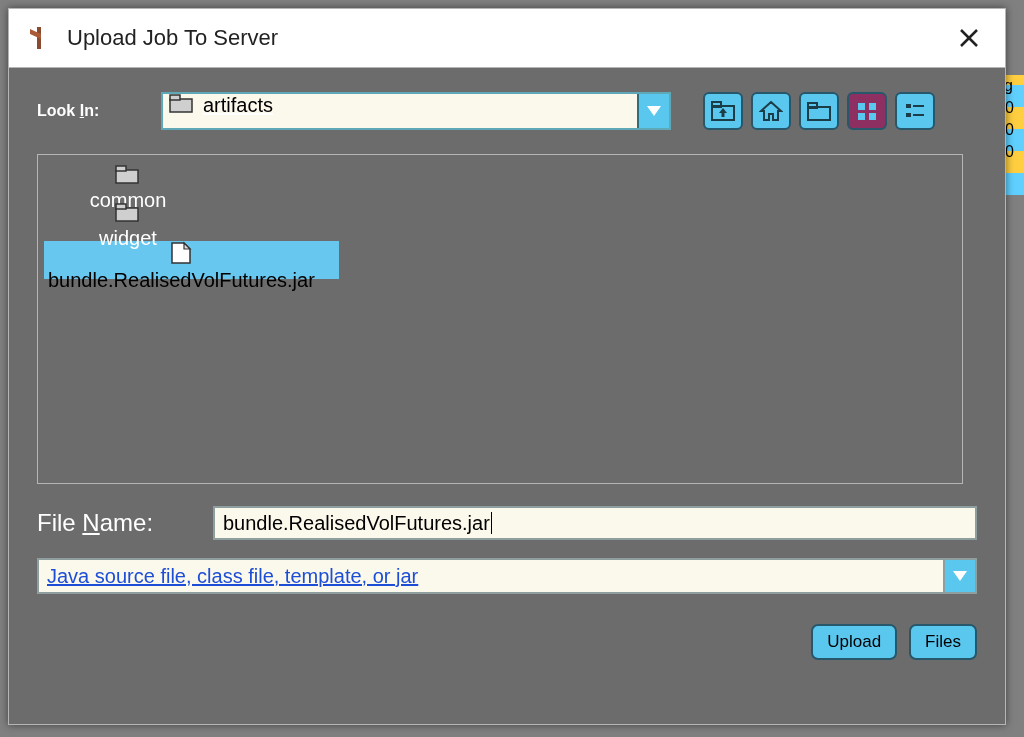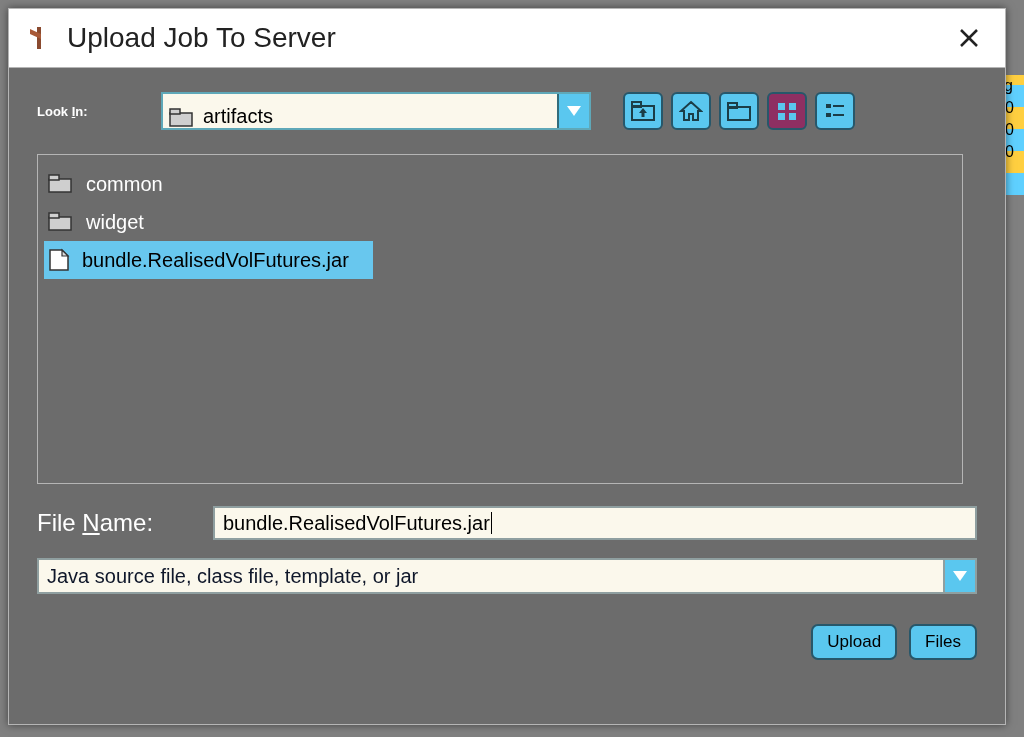--- a/index.html
+++ b/index.html
@@ -52,21 +52,21 @@
   }
   .titlebar .app-icon {
     width: 28px;
     height: 28px;
     margin-right: 14px;
     display: inline-flex;
     align-items: center;
     justify-content: center;
   }
   .titlebar .title-text {
-    font-size: 28px;
+    font-size: 22px;
     color: #222;
     flex: 1;
   }
   .titlebar .close {
     width: 40px;
     height: 40px;
     display: flex;
     align-items: center;
     justify-content: center;
     cursor: pointer;
@@ -77,34 +77,35 @@
     color: #fff;
   }
 
   .look-in-row {
     display: flex;
     align-items: center;
     gap: 14px;
     margin-bottom: 24px;
   }
   .look-in-label {
-    font-size: 13px;
+    font-size: 16px;
     font-weight: bold;
     width: 110px;
   }
   .look-in-label .ul { text-decoration: underline; }
 
   .look-in-field {
     display: flex;
-    align-items: flex-end;
+    align-items: flex-start;
     height: 38px;
     background: #fbf8ec;
     border: 2px solid #5fa8b8;
-    width: 430px;
-    box-sizing: border-box;
+    width: 510px;
+    box-sizing: border-box;
+    text-decoration: underline;
   }
   .look-in-field .folder-glyph {
     margin: 0 8px 0 6px;
     display: inline-flex;
   }
   .look-in-field .folder-text {
     flex: 1;
     font-size: 20px;
     color: #000;
   }
@@ -148,23 +149,24 @@
     background: #6c6c6c;
     margin-bottom: 22px;
   }
   .file-item {
     display: flex;
     align-items: center;
     height: 38px;
     font-size: 20px;
     color: #fff;
     padding: 0 4px;
-    gap: 12px;
+    gap: 4px;
     width: fit-content;
     min-width: 160px;
+    flex-direction: column;
   }
   .file-item.selected {
     background: #68c7ee;
     color: #000;
     padding-right: 24px;
   }
   .file-item .item-icon { display: inline-flex; }
   .file-item .item-label { white-space: nowrap; }
 
   .form-row {
@@ -204,24 +206,25 @@
     display: flex;
     height: 36px;
     flex: 1;
     background: #fbf8ec;
     border: 2px solid #8f9fa0;
     box-sizing: border-box;
   }
   .select-field .select-text {
     flex: 1;
     font-size: 20px;
-    color: #0f172a;
+    color: #1d4ed8;
     padding: 5px 8px;
     display: flex;
     align-items: center;
+    text-decoration: underline;
   }
   .select-field .drop-btn2 {
     width: 30px;
     background: #5ac7ef;
     display: flex;
     align-items: center;
     justify-content: center;
     border-left: 2px solid #8f9fa0;
   }
 

